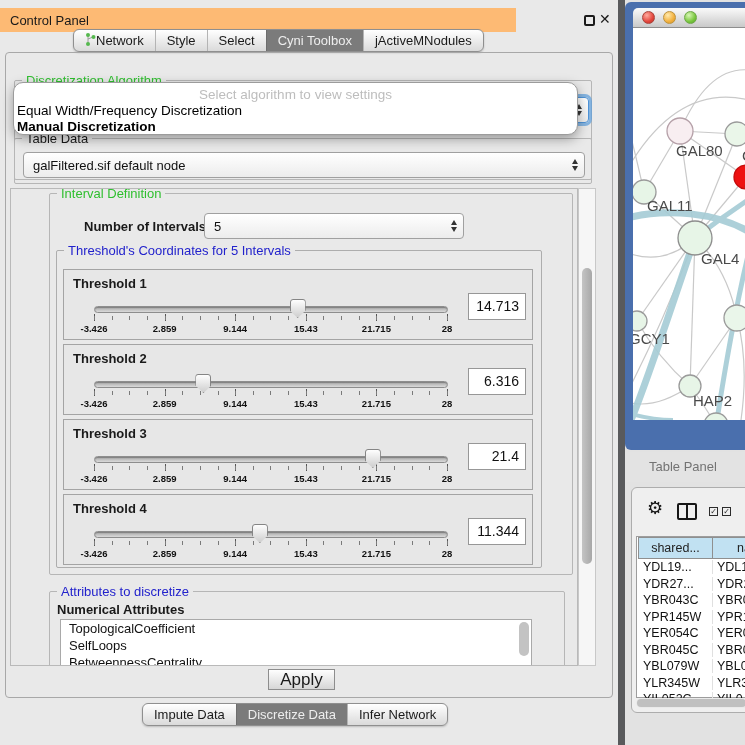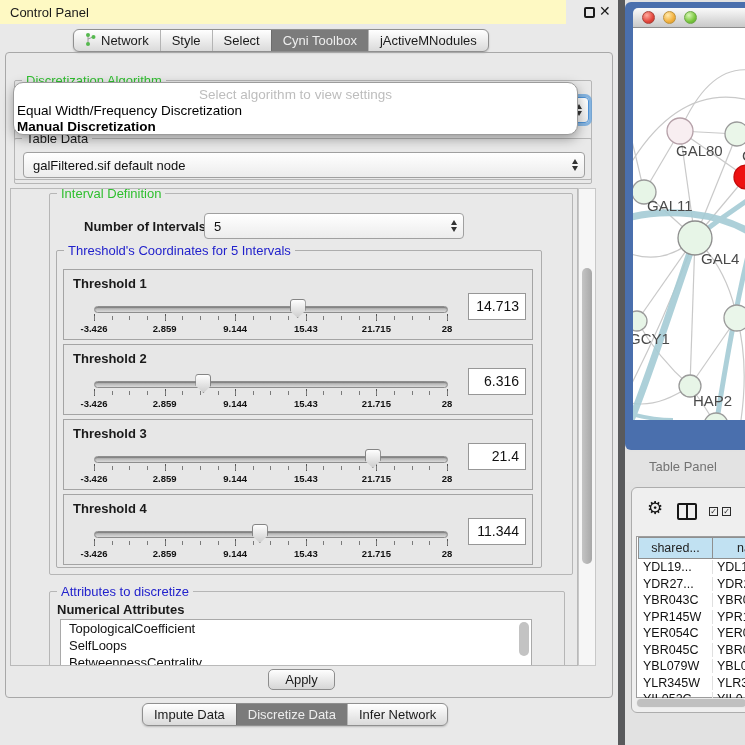--- a/index.html
+++ b/index.html
@@ -1,27 +1,27 @@
 <!DOCTYPE html>
 <html><head>
 <meta charset="utf-8">
 <style>
   *{margin:0;padding:0;box-sizing:border-box}
   html,body{width:745px;height:745px;overflow:hidden;background:#e4e4e4;
     font-family:"Liberation Sans","DejaVu Sans",sans-serif;position:relative}
   .abs{position:absolute}
   
   .cpanel{left:0;top:0;width:618px;height:745px;background:#e9e9e9}
-  .cp-titlebar{left:0;top:0;width:566px;height:24px;background:#fef9c3}
+  .cp-titlebar{left:0;top:8px;width:516px;height:24px;background:#fdba74}
   .cp-title{left:10px;top:5px;font-size:13px;color:#1a1a1a}
   .float-ico{left:584px;top:7px;width:11px;height:11px;border:2px solid #1a1a1a;border-radius:2px}
   .close-ico{left:599px;top:3px;font-size:14px;font-weight:bold;color:#1a1a1a}
   .seg{display:flex;height:23px;border:1px solid #8f8f8f;border-radius:6px;overflow:hidden;
        background:linear-gradient(#ffffff,#dadada);box-shadow:0 1px 2px rgba(0,0,0,.2)}
-  .seg .tab{display:flex;align-items:center;gap:5px;padding:0 11px;font-size:13px;color:#1a1a1a;
+  .seg .tab{display:flex;align-items:center;padding:0 11px;font-size:13px;color:#1a1a1a;
        border-left:1px solid #b4b4b4;white-space:nowrap}
   .seg .tab:first-child{border-left:none}
   .seg .tab.sel{background:#7b7b7b;color:#eeeeee;border-left-color:#6d6d6d}
   .outer-panel{left:5px;top:52px;width:608px;height:646px;border:1px solid #a8a8a8;border-radius:4px}
   .group{position:absolute;border:1px solid #b6b6b6;border-radius:2px}
   .gtitle{position:absolute;top:-8px;left:7px;background:#e9e9e9;padding:0 4px;font-size:13px;line-height:15px;white-space:nowrap}
   .g-green{color:#2fbf2f}.g-blue{color:#2222cc}.g-dark{color:#1a1a1a}
   .combo{position:absolute;background:linear-gradient(#ffffff,#ececec);border:1px solid #a0a0a0;border-radius:4px;
      font-size:13px;color:#111;display:flex;align-items:center;padding:0 26px 0 9px;height:26px;white-space:nowrap}
   .combo.focus{border-color:#4f94d8;box-shadow:0 0 0 3px rgba(90,157,220,.7)}
@@ -41,22 +41,22 @@
   .ticks-major{position:absolute;left:30px;top:44px;width:355px;height:7px;
      background:repeating-linear-gradient(to right,#555 0,#555 1px,transparent 1px,transparent 70.6px)}
   .ticks-minor{position:absolute;left:30px;top:46px;width:355px;height:4px;
      background:repeating-linear-gradient(to right,#7a7a7a 0,#7a7a7a 1px,transparent 1px,transparent 17.65px)}
   .tick-lab{position:absolute;top:53px;transform:translateX(-50%);font-size:9.5px;font-weight:bold;color:#111}
   .vbox{position:absolute;left:404px;top:23px;width:58px;height:27px;background:#fff;border:1px solid #979797;
      font-size:14px;line-height:25px;text-align:right;padding-right:6px;color:#111}
   .attr-list{position:absolute;left:10px;top:27px;width:472px;height:52px;background:#fff;border:1px solid #a9a9a9;overflow:hidden}
   .attr-item{font-size:13px;line-height:17px;padding-left:8px;color:#111}
   .list-sb{position:absolute;right:2px;top:2px;width:10px;height:34px;background:#c3c3c3;border-radius:5px}
-  .button{position:absolute;background:linear-gradient(#fefefe,#d6d6d6);border:1px solid #8d8d8d;border-radius:5px;
-     font-size:13px;color:#1a1a1a;display:flex;align-items:center;justify-content:center}
+  .button{position:absolute;background:linear-gradient(#fefefe,#d6d6d6);border:1px solid #8d8d8d;border-radius:0;
+     font-size:17px;color:#1a1a1a;display:flex;align-items:center;justify-content:center}
   
   .dark-strip{left:618px;top:0;width:7px;height:745px;background:#595a5c}
   .rt-bg{left:625px;top:0;width:120px;height:745px;background:#e2e2e2}
   .net-window{left:625px;top:2px;width:124px;height:448px;background:#4a6fad;border-radius:6px 0 0 6px}
   .net-titlebar{left:8px;top:6px;width:116px;height:20px;background:linear-gradient(#fafafa,#c9c9c9);
      border-bottom:1px solid #8e8e8e;border-radius:5px 0 0 0}
   .tl{position:absolute;top:3px;width:13px;height:13px;border-radius:50%}
   .tl-red{left:9px;background:radial-gradient(circle at 35% 30%,#ffab9e,#e3463c 60%,#b53027);border:1px solid #a8443c}
   .tl-yellow{left:30px;background:radial-gradient(circle at 35% 30%,#ffeaad,#f2b03e 60%,#cf9326);border:1px solid #bd923c}
   .tl-green{left:51px;background:radial-gradient(circle at 35% 30%,#d8f6b6,#79c73e 60%,#58a02a);border:1px solid #6da747}

